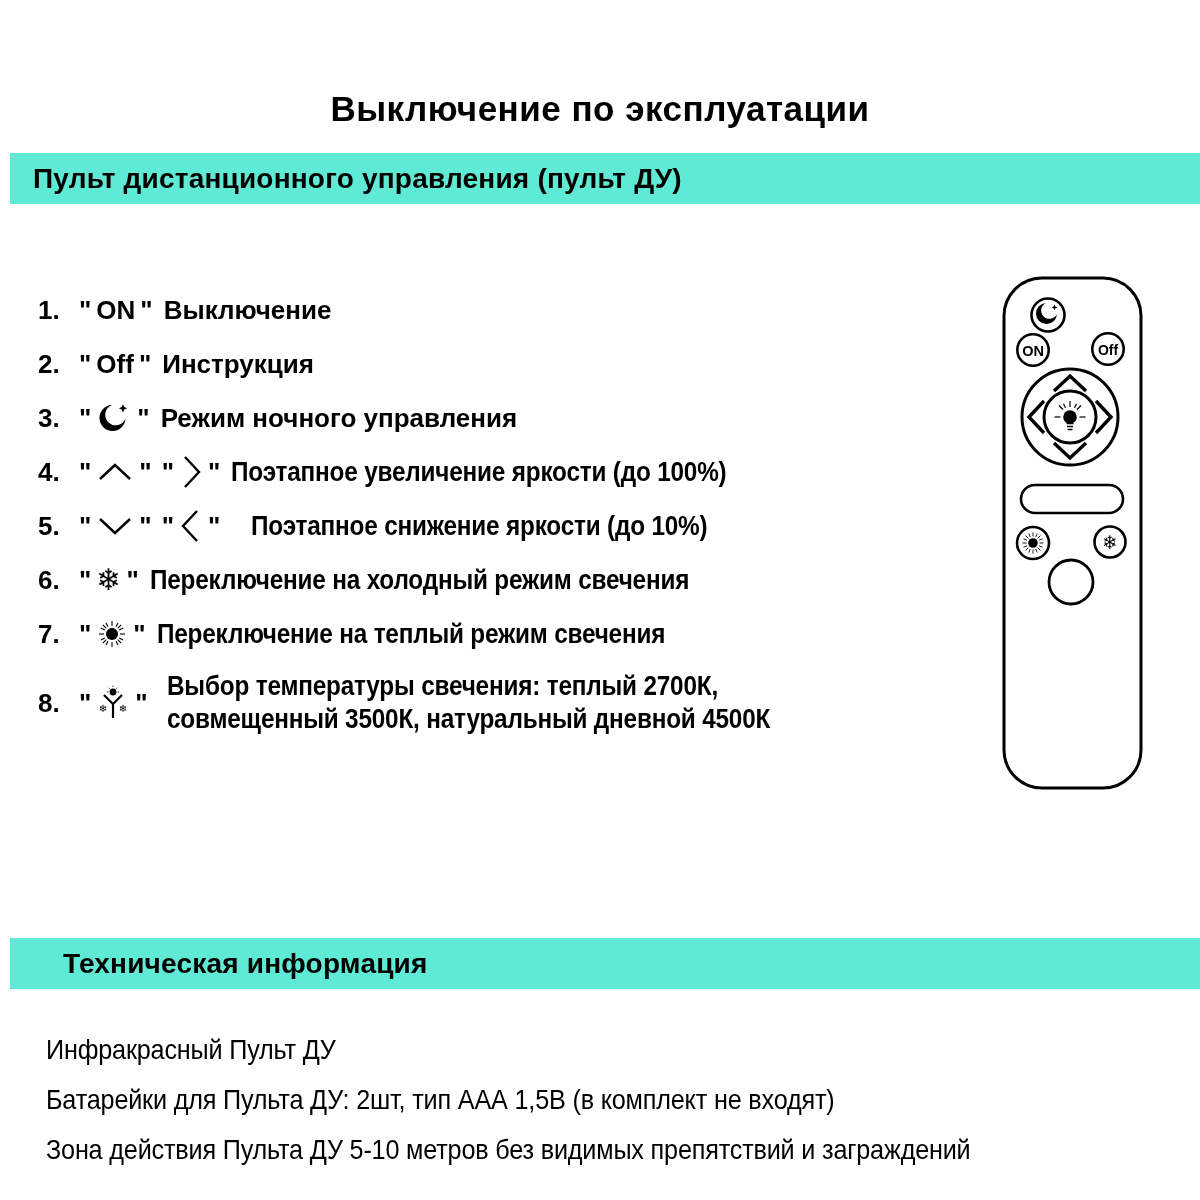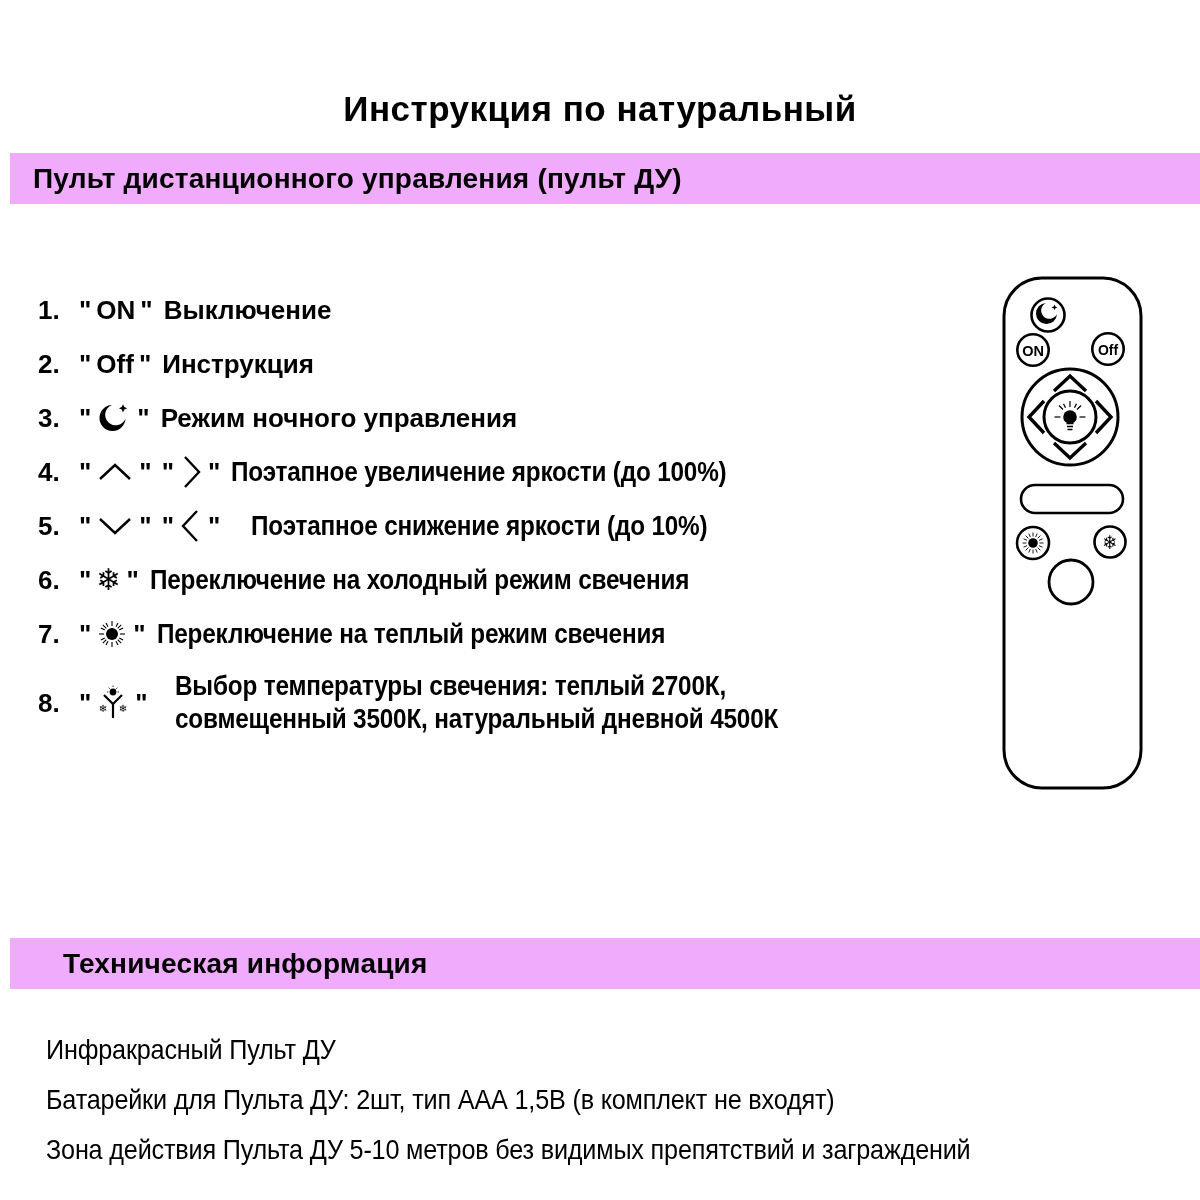--- a/index.html
+++ b/index.html
@@ -6,51 +6,51 @@
   body{
     width:1200px;height:1200px;position:relative;background:#ffffff;
     font-family:"Liberation Sans", sans-serif;color:#000;overflow:hidden;
     -webkit-font-smoothing:antialiased;
   }
   .title{
     position:absolute;top:66px;left:0;width:1200px;text-align:center;
     font-size:35px;font-weight:bold;letter-spacing:0.5px;
   }
   .banner{
-    position:absolute;left:10px;width:1190px;height:51px;background:#f0abfc;
+    position:absolute;left:10px;width:1190px;height:51px;background:#5eead4;
     display:flex;align-items:center;
   }
   .banner span{font-size:28px;font-weight:bold;padding-left:23px;letter-spacing:0.2px;}
   .banner.b1{top:153px;}
   .banner.b2{top:938px;padding-left:30px;}
 
   .items{position:absolute;left:38px;top:283px;width:900px;}
   .item{display:flex;align-items:center;height:54px;font-weight:bold;}
   .item .num{width:36px;font-size:26px;flex:0 0 auto;}
   .item .q{font-size:26px;margin:0 5px;flex:0 0 auto;}
   .item .btnlabel{font-size:26px;flex:0 0 auto;}
   .item .txt{font-size:26px;margin-left:6px;white-space:nowrap;}
   .cond{display:inline-block;transform:scaleX(0.9);transform-origin:0 50%;
         font-size:27px;white-space:nowrap;letter-spacing:-0.2px;}
   .item .icon{flex:0 0 auto;display:inline-flex;align-items:center;justify-content:center;}
   .snow-glyph{font-size:30px;line-height:30px;font-family:"DejaVu Sans",sans-serif;font-weight:normal;}
-  .item8lines{display:flex;flex-direction:column;justify-content:flex-start;margin-left:22px;}
+  .item8lines{display:flex;flex-direction:column;justify-content:flex-start;margin-left:14px;}
   .item8lines .l2{margin-top:2px;}
   .item.i8{height:84px;align-items:center;}
 
   .remote-wrap{position:absolute;left:1002px;top:276px;width:141px;height:514px;}
 
   .tech{position:absolute;left:38px;top:1021px;width:1150px;}
   .tech p{margin:8px;height:42px;display:flex;align-items:center;font-weight:normal;}
   .tech .cond{font-size:28px;}
 </style>
 </head>
 <body>
 
-<h1 class="title">Инструкция по натуральный</h1>
+<h1 class="title">Выключение по эксплуатации</h1>
 
 <div class="banner b1">
   <span>Пульт дистанционного управления (пульт ДУ)</span>
 </div>
 
 <div class="items">
 
   <div class="item">
     <span class="num">1.</span>
     <span class="q">"</span>

